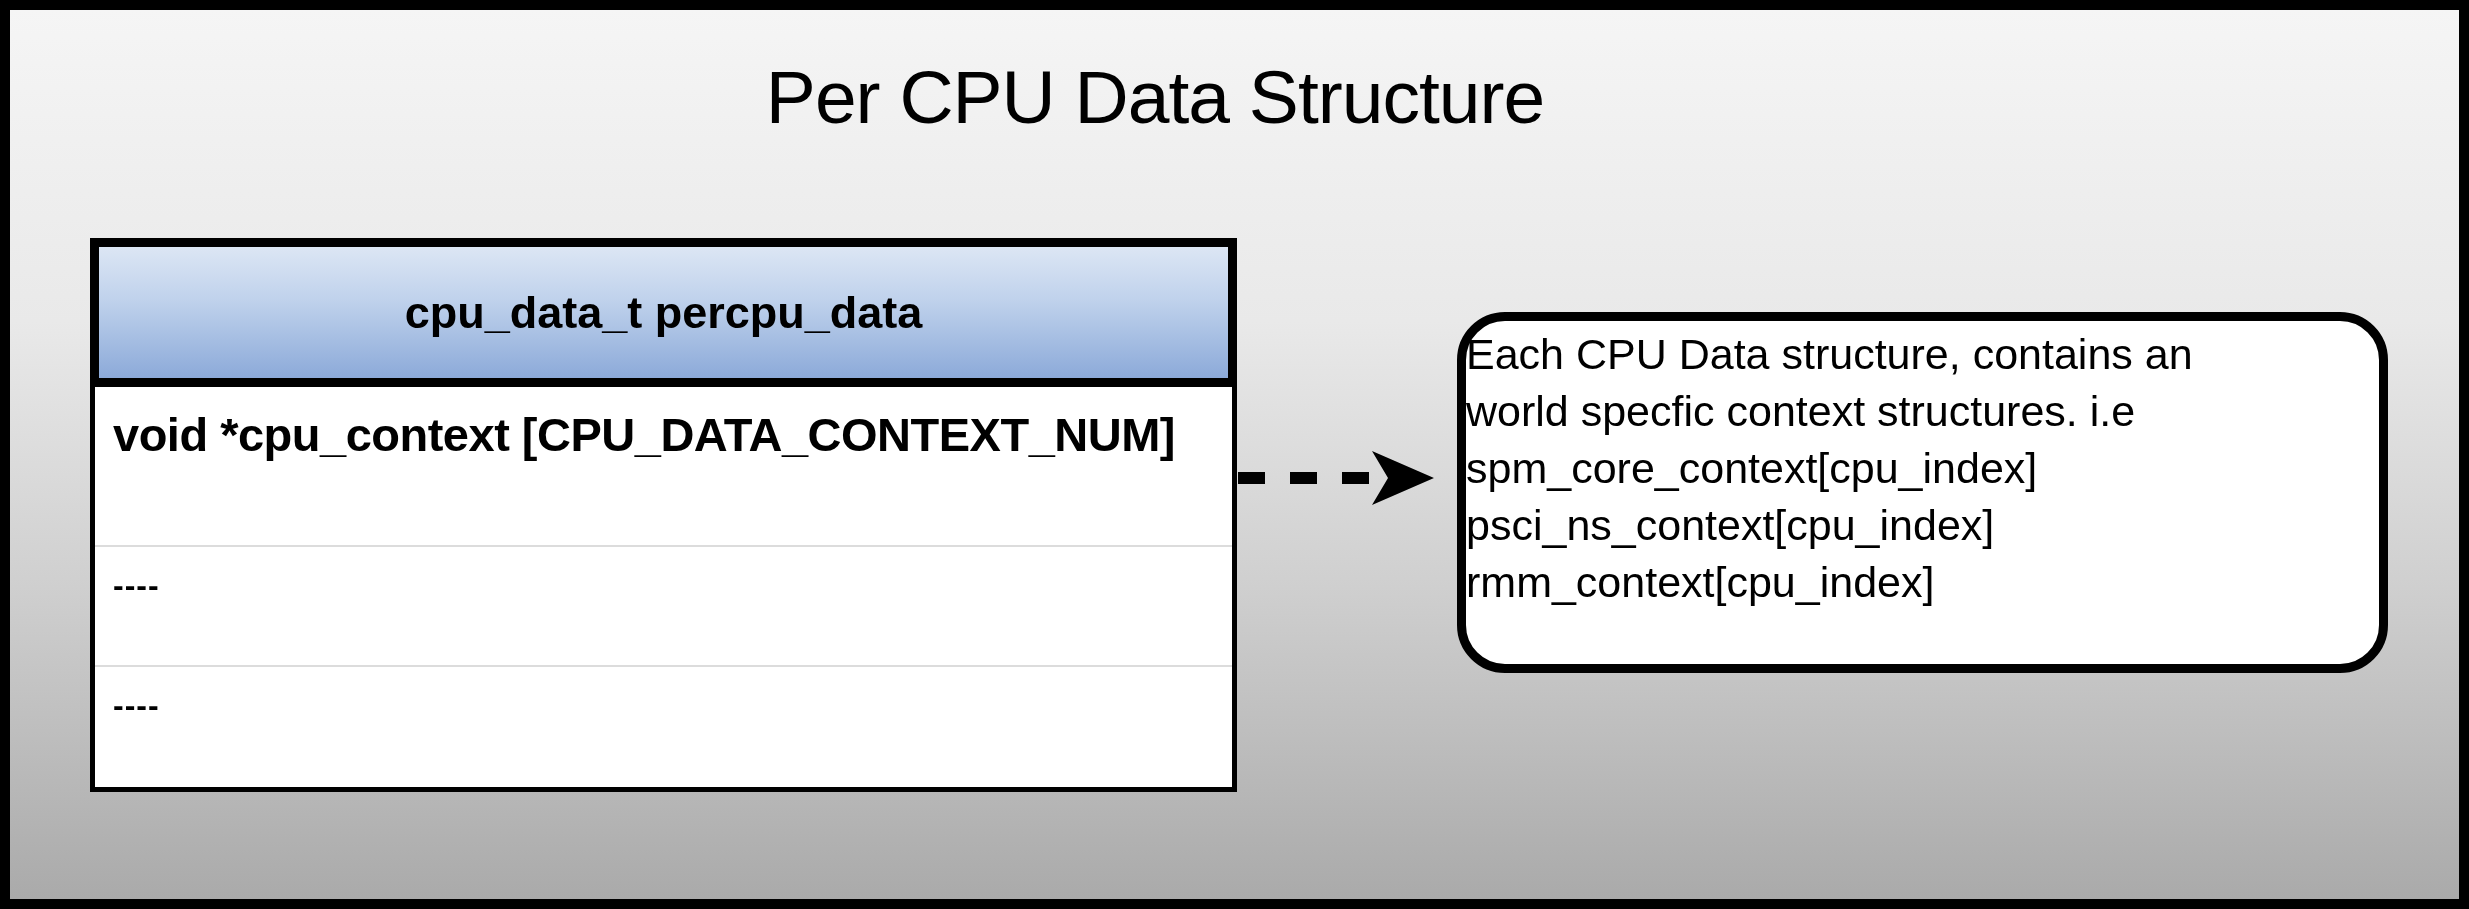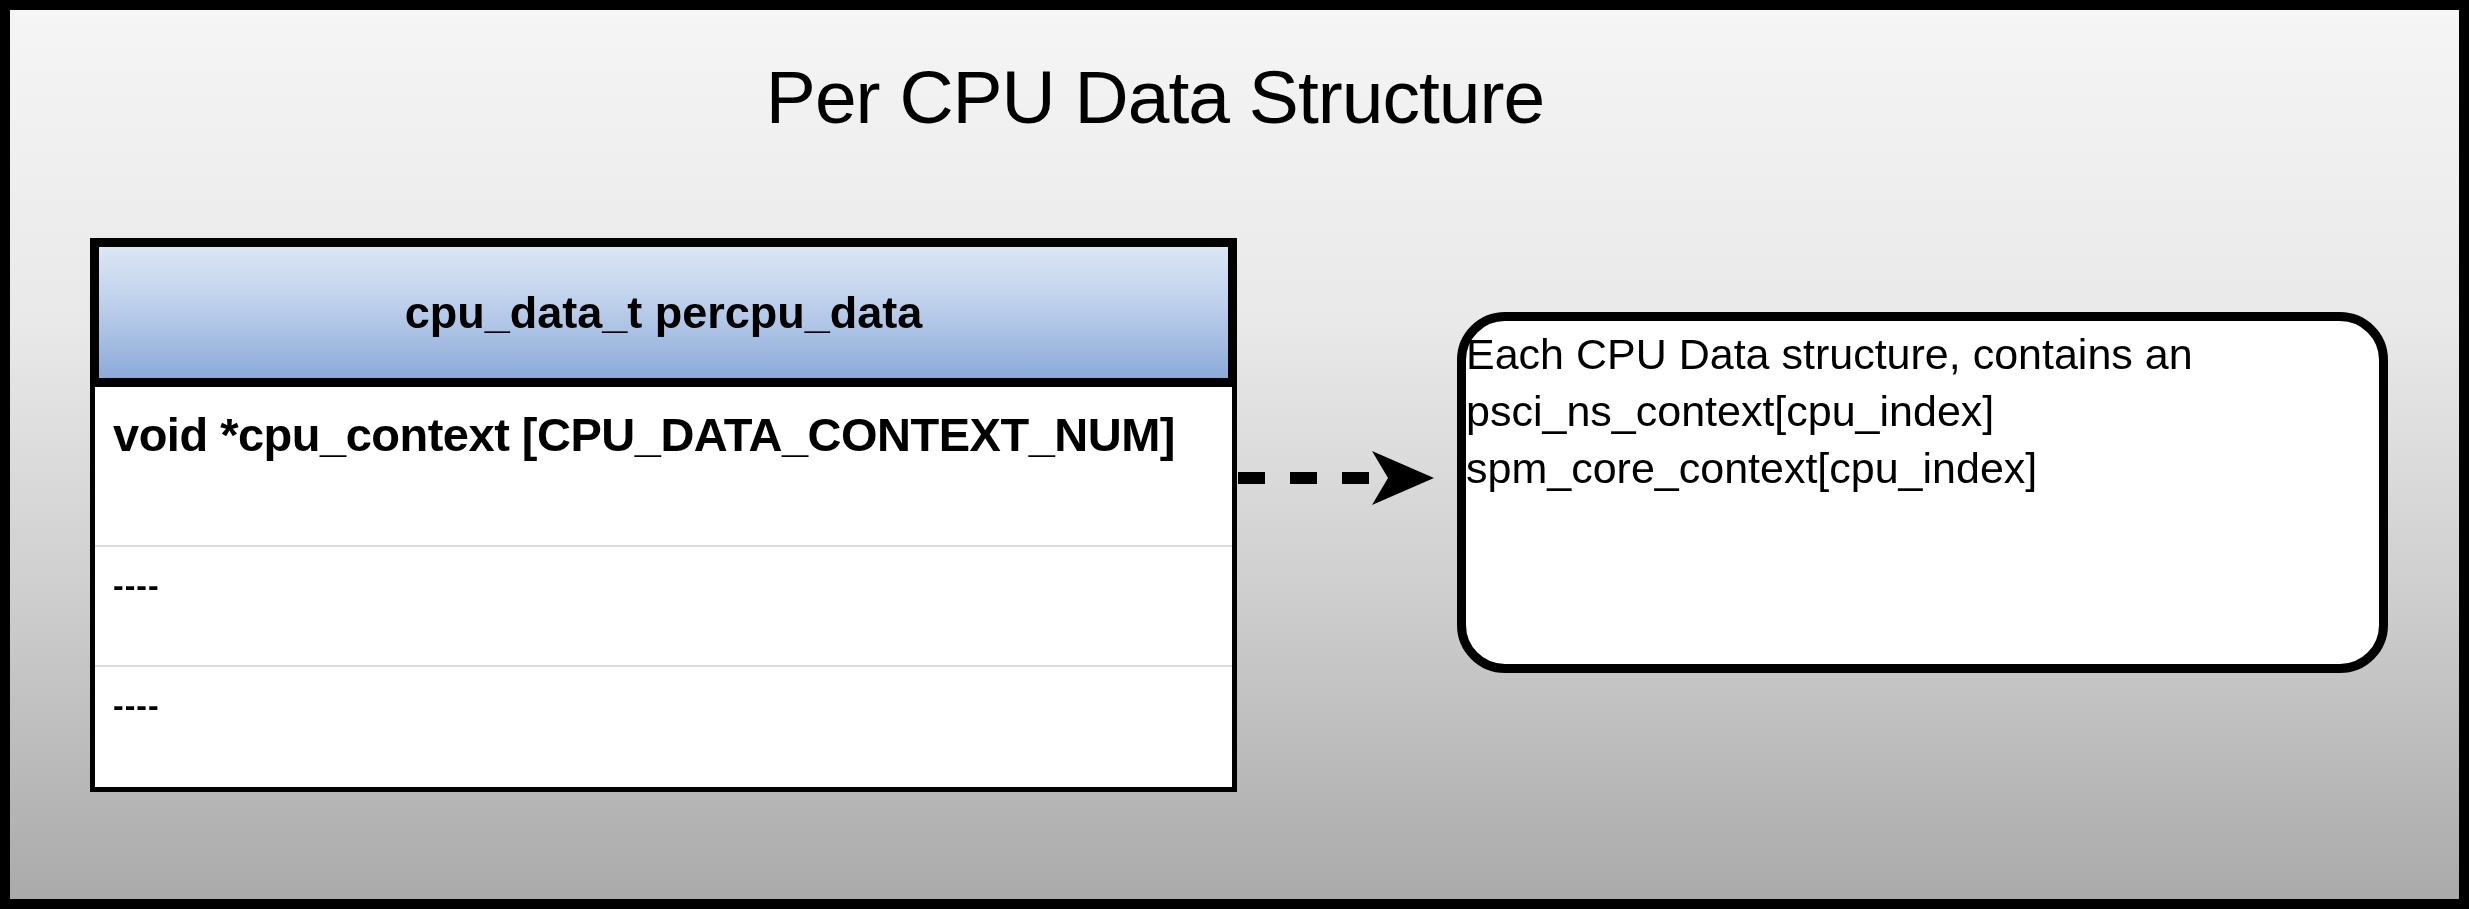--- a/index.html
+++ b/index.html
@@ -126,17 +126,19 @@
     </div>
   </div>
 
   <svg class="arrow-svg" viewBox="0 0 214 60" xmlns="http://www.w3.org/2000/svg">
     <line x1="0" y1="30" x2="142" y2="30" stroke="#000000" stroke-width="12" stroke-dasharray="27 25"></line>
     <polygon points="134,3 196,30 134,57 150,30" fill="#000000"></polygon>
   </svg>
 
   <div class="callout">
     <div>Each CPU Data structure, contains an</div>
+    <div>world specfic context structures. i.e</div>
+    <div>spm_core_context[cpu_index]</div>
     <div>psci_ns_context[cpu_index]</div>
-    <div>spm_core_context[cpu_index]</div>
+    <div>rmm_context[cpu_index]</div>
   </div>
 
 </div>
 
 </body></html>

